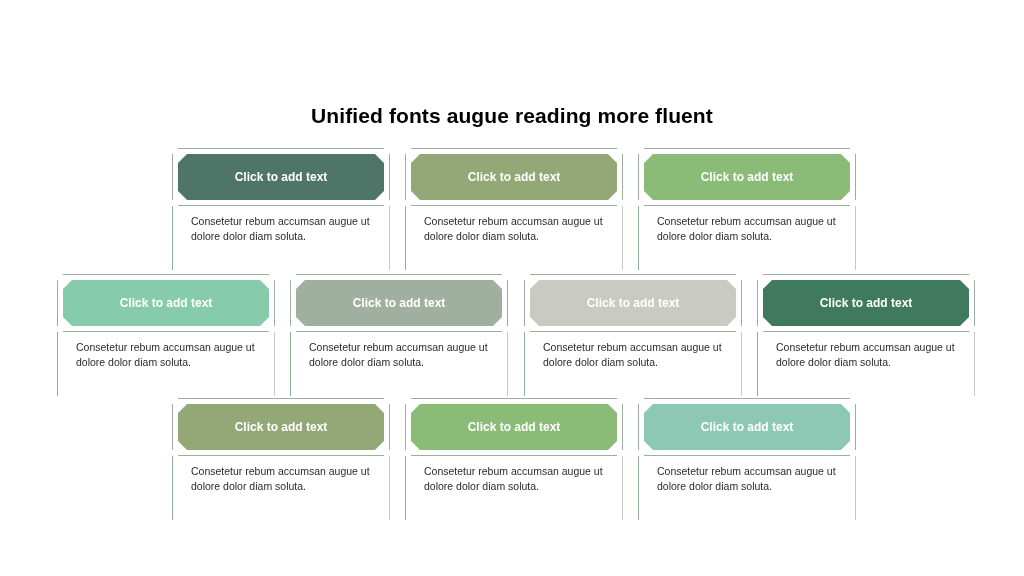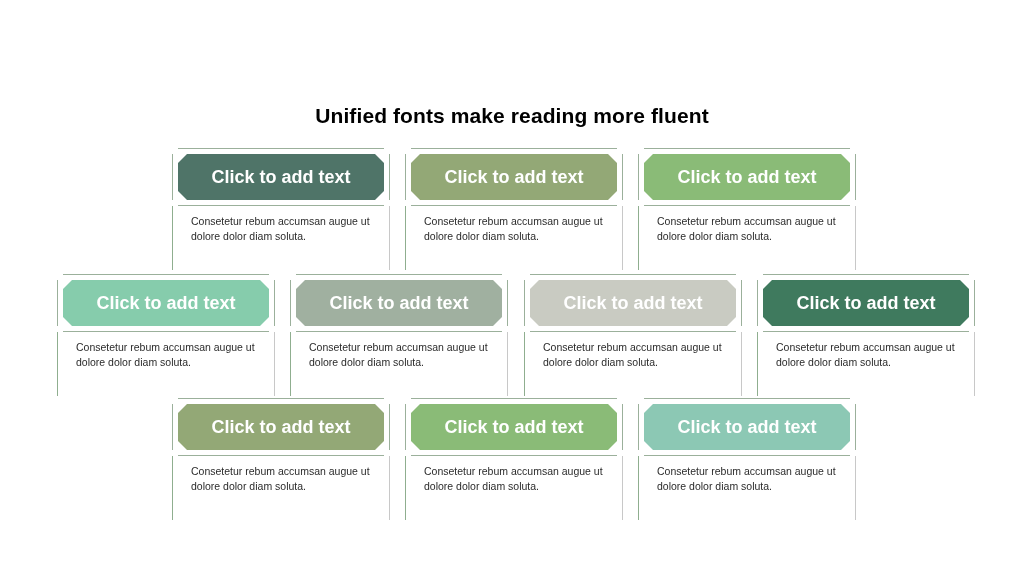--- a/index.html
+++ b/index.html
@@ -77,21 +77,21 @@
         9px 0, calc(100% - 9px) 0, 100% 9px,
         100% calc(100% - 9px), calc(100% - 9px) 100%,
         9px 100%, 0 calc(100% - 9px), 0 9px);
     clip-path: polygon(
         9px 0, calc(100% - 9px) 0, 100% 9px,
         100% calc(100% - 9px), calc(100% - 9px) 100%,
         9px 100%, 0 calc(100% - 9px), 0 9px);
   }
 
   .card-badge-label {
-    font-size: 18px;
+    font-size: 12px;
     font-weight: bold;
     color: #ffffff;
     line-height: 18px;
     white-space: nowrap;
   }
 
   
   .card-body {
     position: relative;
     width: 218px;
@@ -109,21 +109,21 @@
     font-size: 10.5px;
     line-height: 15px;
     color: #2b2b2b;
   }
 </style>
 </head>
 <body>
 
 <div id="slide">
 
-  <div id="slide-title">Unified fonts make reading more fluent</div>
+  <div id="slide-title">Unified fonts augue reading more fluent</div>
 
   <div id="cards-layer">
       <div class="card" style="left: 172px; top: 148px; width: 218px;">
         <div class="card-frame" style="width: 218px;">
           <div class="card-badge" style="background: rgb(79, 116, 104);">
             <div class="card-badge-label">Click to add text</div>
           </div>
         </div>
         <div class="card-body" style="width: 218px;">
           <div class="card-body-text">Consetetur rebum accumsan augue ut dolore dolor diam soluta.</div>

